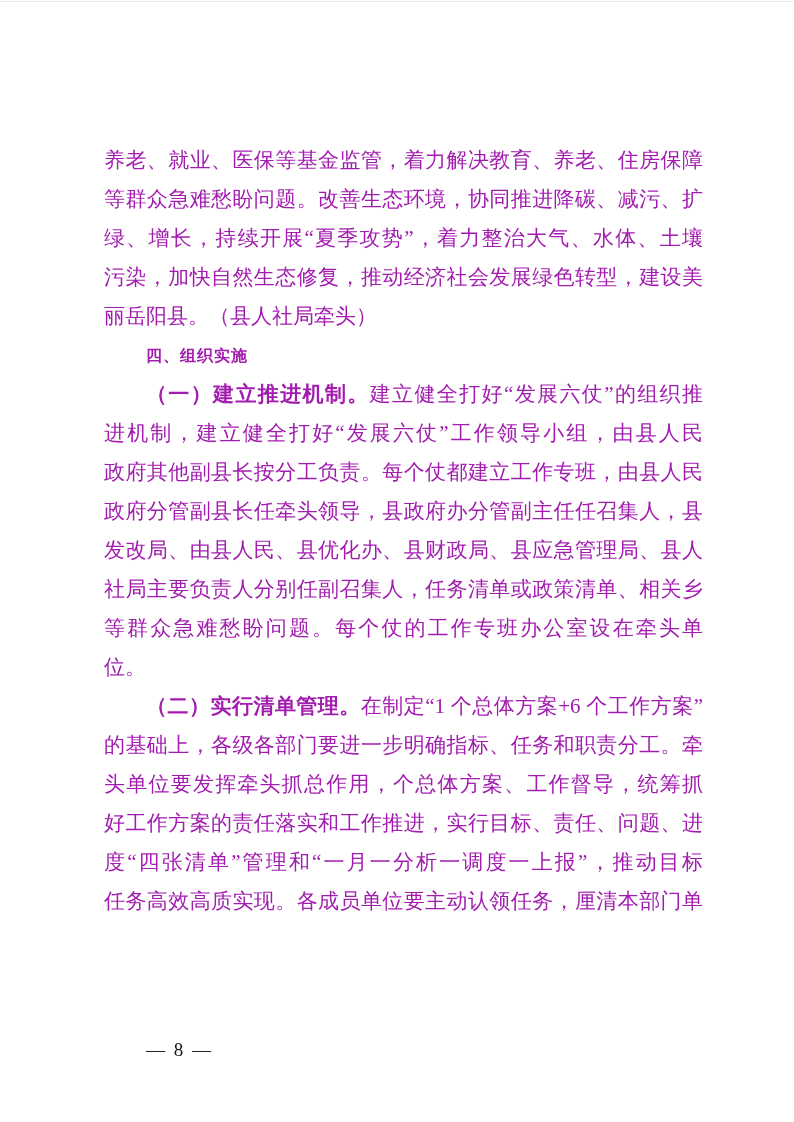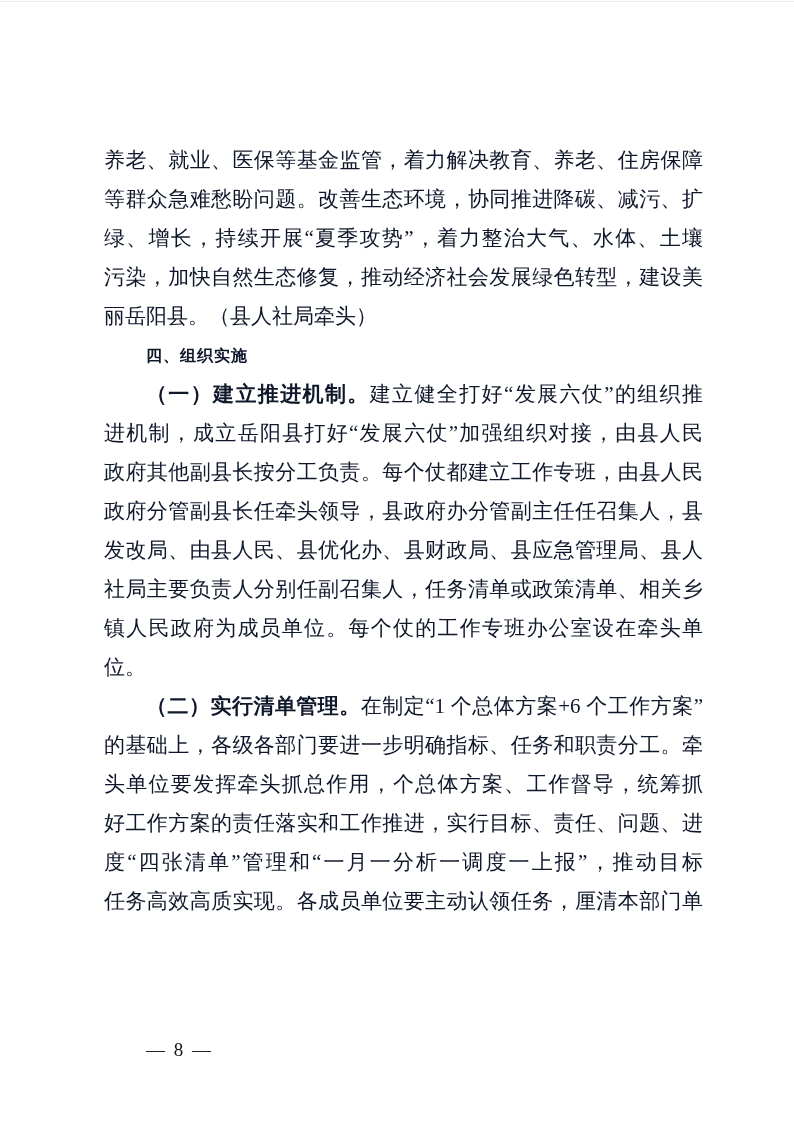--- a/index.html
+++ b/index.html
@@ -26,21 +26,21 @@
     position: absolute;
     left: 104px;
     top: 141px;
     width: 599px;
   }
   .line {
     height: 39px;
     line-height: 39px;
     font-size: 21px;
     font-family: "Liberation Serif", "DejaVu Serif", serif;
-    color: #0f172a;
+    color: #a21caf;
     text-align: left;
     overflow: hidden;
   }
   .line.j {
     text-align: justify;
     text-align-last: justify;
     text-justify: inter-character;
   }
   .line.ind {
     text-indent: 42px;
@@ -71,26 +71,26 @@
 <div class="page">
   <div class="page-top-edge"></div>
   <div class="text-column">
       <div class="line j"><span>养老、就业、医保等基金监管，着力解决教育、养老、住房保障</span></div>
       <div class="line j"><span>等群众急难愁盼问题。改善生态环境，协同推进降碳、减污、扩</span></div>
       <div class="line j"><span>绿、增长，持续开展“夏季攻势”，着力整治大气、水体、土壤</span></div>
       <div class="line j"><span>污染，加快自然生态修复，推动经济社会发展绿色转型，建设美</span></div>
       <div class="line"><span>丽岳阳县。（县人社局牵头）</span></div>
       <div class="line ind heading"><span>四、组织实施</span></div>
       <div class="line j ind"><span class="lead-bold">（一）建立推进机制。</span><span>建立健全打好“发展六仗”的组织推</span></div>
-      <div class="line j"><span>进机制，成立岳阳县打好“发展六仗”加强组织对接，由县人民</span></div>
+      <div class="line j"><span>进机制，建立健全打好“发展六仗”工作领导小组，由县人民</span></div>
       <div class="line j"><span>政府其他副县长按分工负责。每个仗都建立工作专班，由县人民</span></div>
       <div class="line j"><span>政府分管副县长任牵头领导，县政府办分管副主任任召集人，县</span></div>
       <div class="line j"><span>发改局、由县人民、县优化办、县财政局、县应急管理局、县人</span></div>
       <div class="line j"><span>社局主要负责人分别任副召集人，任务清单或政策清单、相关乡</span></div>
-      <div class="line j"><span>镇人民政府为成员单位。每个仗的工作专班办公室设在牵头单</span></div>
+      <div class="line j"><span>等群众急难愁盼问题。每个仗的工作专班办公室设在牵头单</span></div>
       <div class="line"><span>位。</span></div>
       <div class="line j ind"><span class="lead-bold">（二）实行清单管理。</span><span>在制定“1 个总体方案+6 个工作方案”</span></div>
       <div class="line j"><span>的基础上，各级各部门要进一步明确指标、任务和职责分工。牵</span></div>
       <div class="line j"><span>头单位要发挥牵头抓总作用，个总体方案、工作督导，统筹抓</span></div>
       <div class="line j"><span>好工作方案的责任落实和工作推进，实行目标、责任、问题、进</span></div>
       <div class="line j"><span>度“四张清单”管理和“一月一分析一调度一上报”，推动目标</span></div>
       <div class="line j"><span>任务高效高质实现。各成员单位要主动认领任务，厘清本部门单</span></div>
     </div>
   <div class="page-number">— 8 —</div>
 </div>

